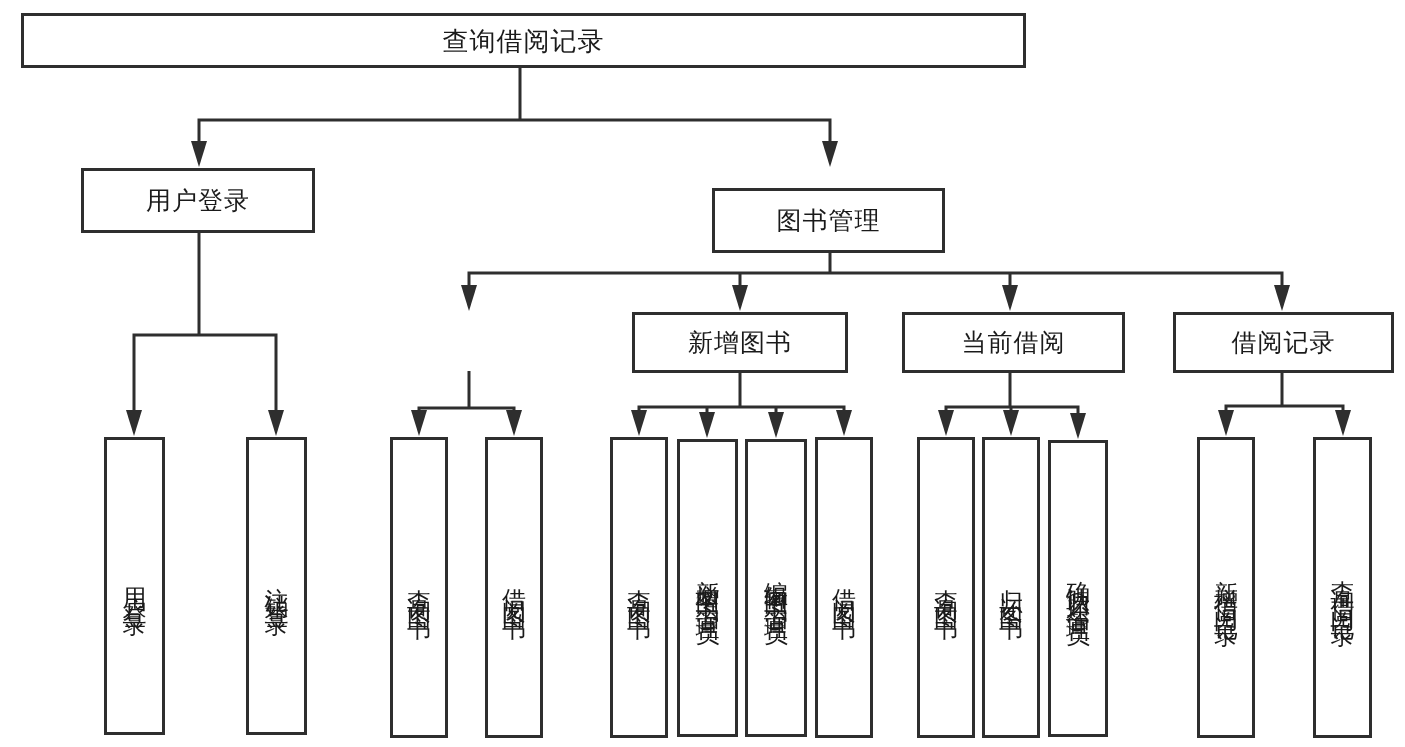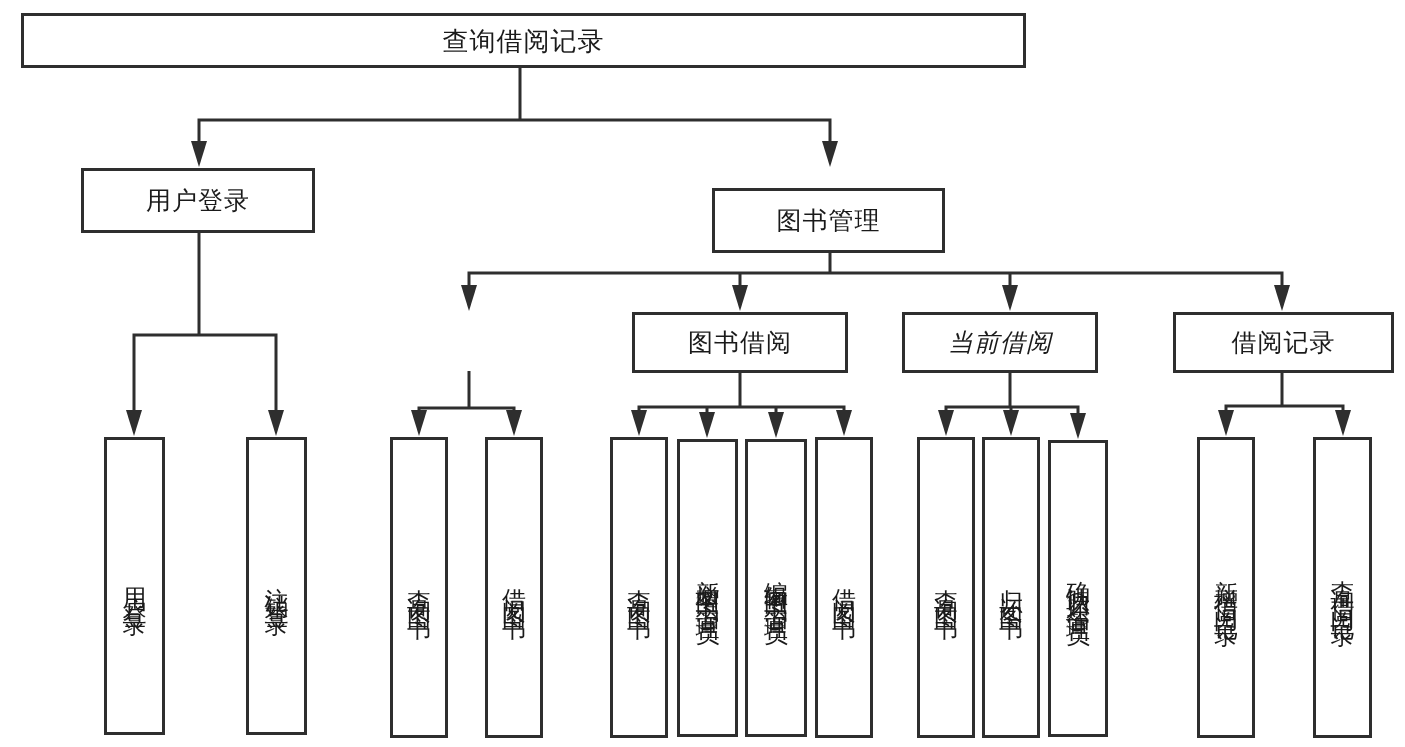--- a/index.html
+++ b/index.html
@@ -68,22 +68,22 @@
       <polygon points="1218,410 1234,410 1226,436"></polygon>
       <polygon points="1335,410 1351,410 1343,436"></polygon>
     </g>
   </svg>
 
   <div class="box hbox root-box" style="left:21px;top:13px;width:1005px;height:55px;">查询借阅记录</div>
 
   <div class="box hbox" style="left:81px;top:168px;width:234px;height:65px;">用户登录</div>
   <div class="box hbox" style="left:712px;top:168px;width:233px;height:65px;margin-top:20px;">图书管理</div>
 
-  <div class="box hbox" style="left:632px;top:312px;width:216px;height:61px;">图书借阅</div>
-  <div class="box hbox" style="left:902px;top:312px;width:196px;height:61px;font-style:italic;">当前借阅</div>
+  <div class="box hbox" style="left:632px;top:312px;width:216px;height:61px;">新增图书</div>
+  <div class="box hbox" style="left:902px;top:312px;width:223px;height:61px;">当前借阅</div>
   <div class="box hbox" style="left:1173px;top:312px;width:221px;height:61px;">借阅记录</div>
 
   <div class="box vbox" style="left:104px;top:437px;width:61px;height:298px;">
     <span class="vtext">用户登录</span>
   </div>
   <div class="box vbox" style="left:246px;top:437px;width:61px;height:298px;">
     <span class="vtext">注销登录</span>
   </div>
 
   <div class="box vbox" style="left:390px;top:437px;width:58px;height:301px;">

